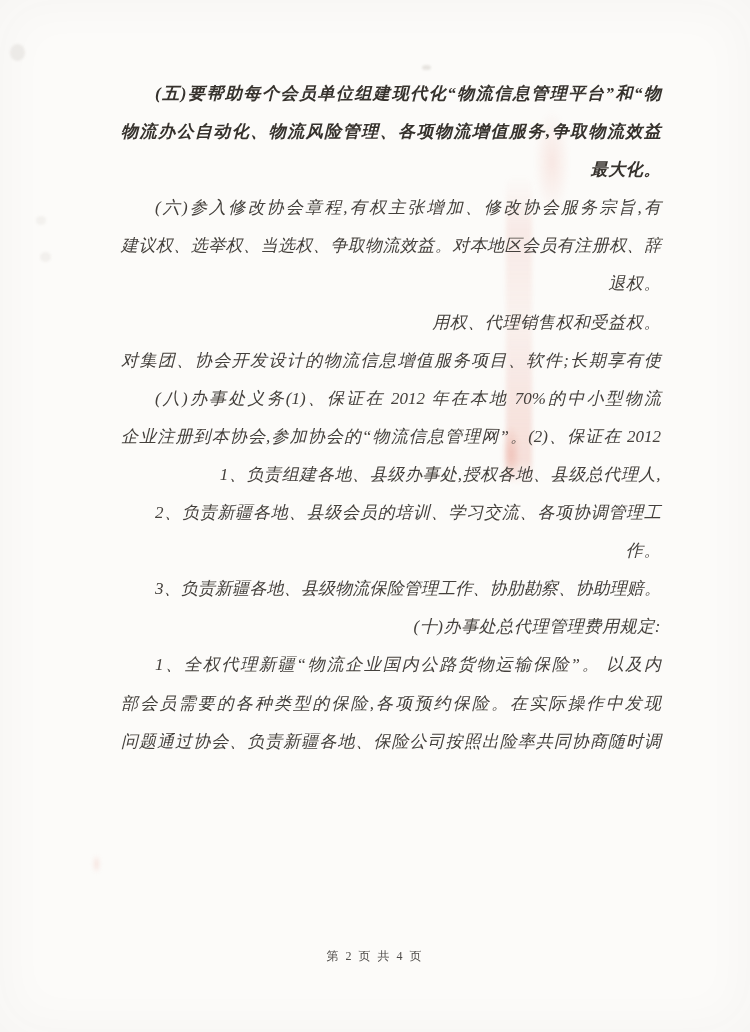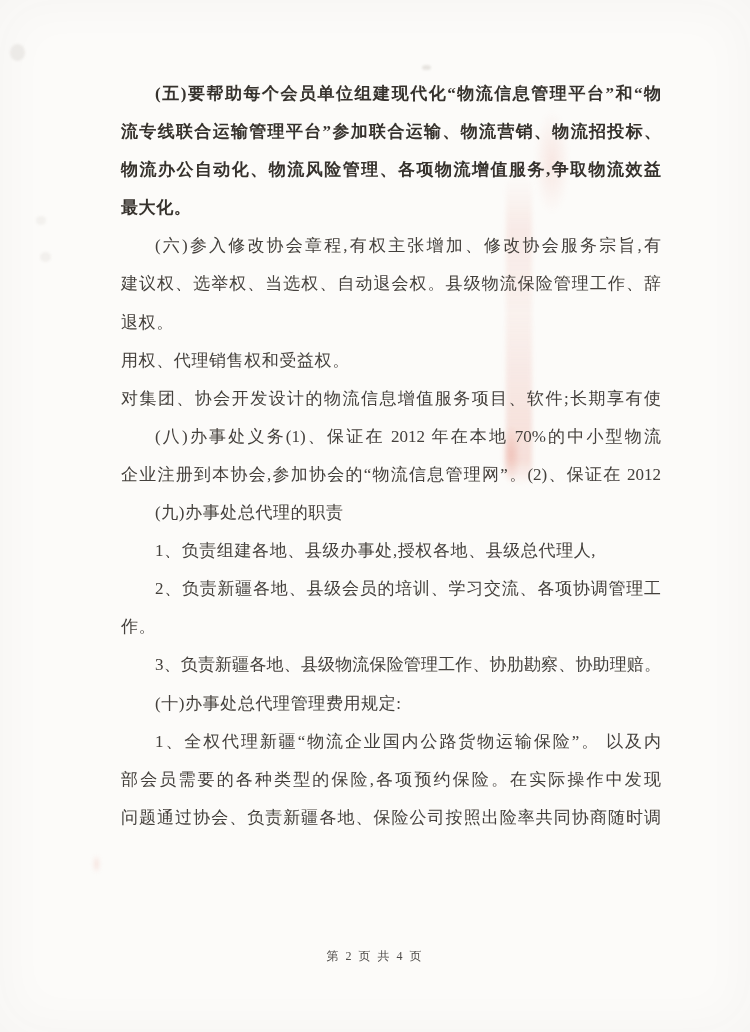--- a/index.html
+++ b/index.html
@@ -67,24 +67,25 @@
   
   .body-text {
     position: absolute;
     left: 121px;
     top: 75px;
     width: 540px;
     font-size: 17px;
     line-height: 38.1px;
     color: var(--ink);
     font-weight: 500;
+    font-style: italic;
   }
   .line {
     letter-spacing: 0.6px;
-    text-align: left;
+    text-align: right;
   }
   .line.indent { text-indent: 34px; }
   .line.fill {
     letter-spacing: 0;
     text-align: justify;
     text-align-last: justify;
   }
   .line.bold { font-weight: 700; color: var(--ink-bold); }
   
   .footer {
@@ -107,31 +108,29 @@
   <div class="stain stain-streak"></div>
   <div class="stain stain-blob-bottom"></div>
   <div class="stain stain-speck-left"></div>
   <div class="speck speck-corner"></div>
   <div class="speck speck-top"></div>
   <div class="speck speck-mid-left-a"></div>
   <div class="speck speck-mid-left-b"></div>
 
   <div class="body-text">
       <div class="line indent fill bold">(五)要帮助每个会员单位组建现代化“物流信息管理平台”和“物</div>
-      <div class="line fill bold">流专线联合运输管理平台”参加联合运输、物流营销、物流招投标、</div>
       <div class="line fill bold">物流办公自动化、物流风险管理、各项物流增值服务,争取物流效益</div>
       <div class="line bold">最大化。</div>
       <div class="line indent fill">(六)参入修改协会章程,有权主张增加、修改协会服务宗旨,有</div>
-      <div class="line fill">建议权、选举权、当选权、自动退会权。县级物流保险管理工作、辞</div>
+      <div class="line fill">建议权、选举权、当选权、争取物流效益。对本地区会员有注册权、辞</div>
       <div class="line">退权。</div>
       <div class="line">用权、代理销售权和受益权。</div>
       <div class="line fill">对集团、协会开发设计的物流信息增值服务项目、软件;长期享有使</div>
       <div class="line indent fill">(八)办事处义务(1)、保证在 2012 年在本地 70%的中小型物流</div>
       <div class="line fill">企业注册到本协会,参加协会的“物流信息管理网”。(2)、保证在 2012</div>
-      <div class="line indent">(九)办事处总代理的职责</div>
       <div class="line indent">1、负责组建各地、县级办事处,授权各地、县级总代理人,</div>
       <div class="line indent fill">2、负责新疆各地、县级会员的培训、学习交流、各项协调管理工</div>
       <div class="line">作。</div>
       <div class="line indent fill">3、负责新疆各地、县级物流保险管理工作、协肋勘察、协助理赔。</div>
       <div class="line indent">(十)办事处总代理管理费用规定:</div>
       <div class="line indent fill">1、全权代理新疆“物流企业国内公路货物运输保险”。 以及内</div>
       <div class="line fill">部会员需要的各种类型的保险,各项预约保险。在实际操作中发现</div>
       <div class="line fill">问题通过协会、负责新疆各地、保险公司按照出险率共同协商随时调</div>
     </div>
 

